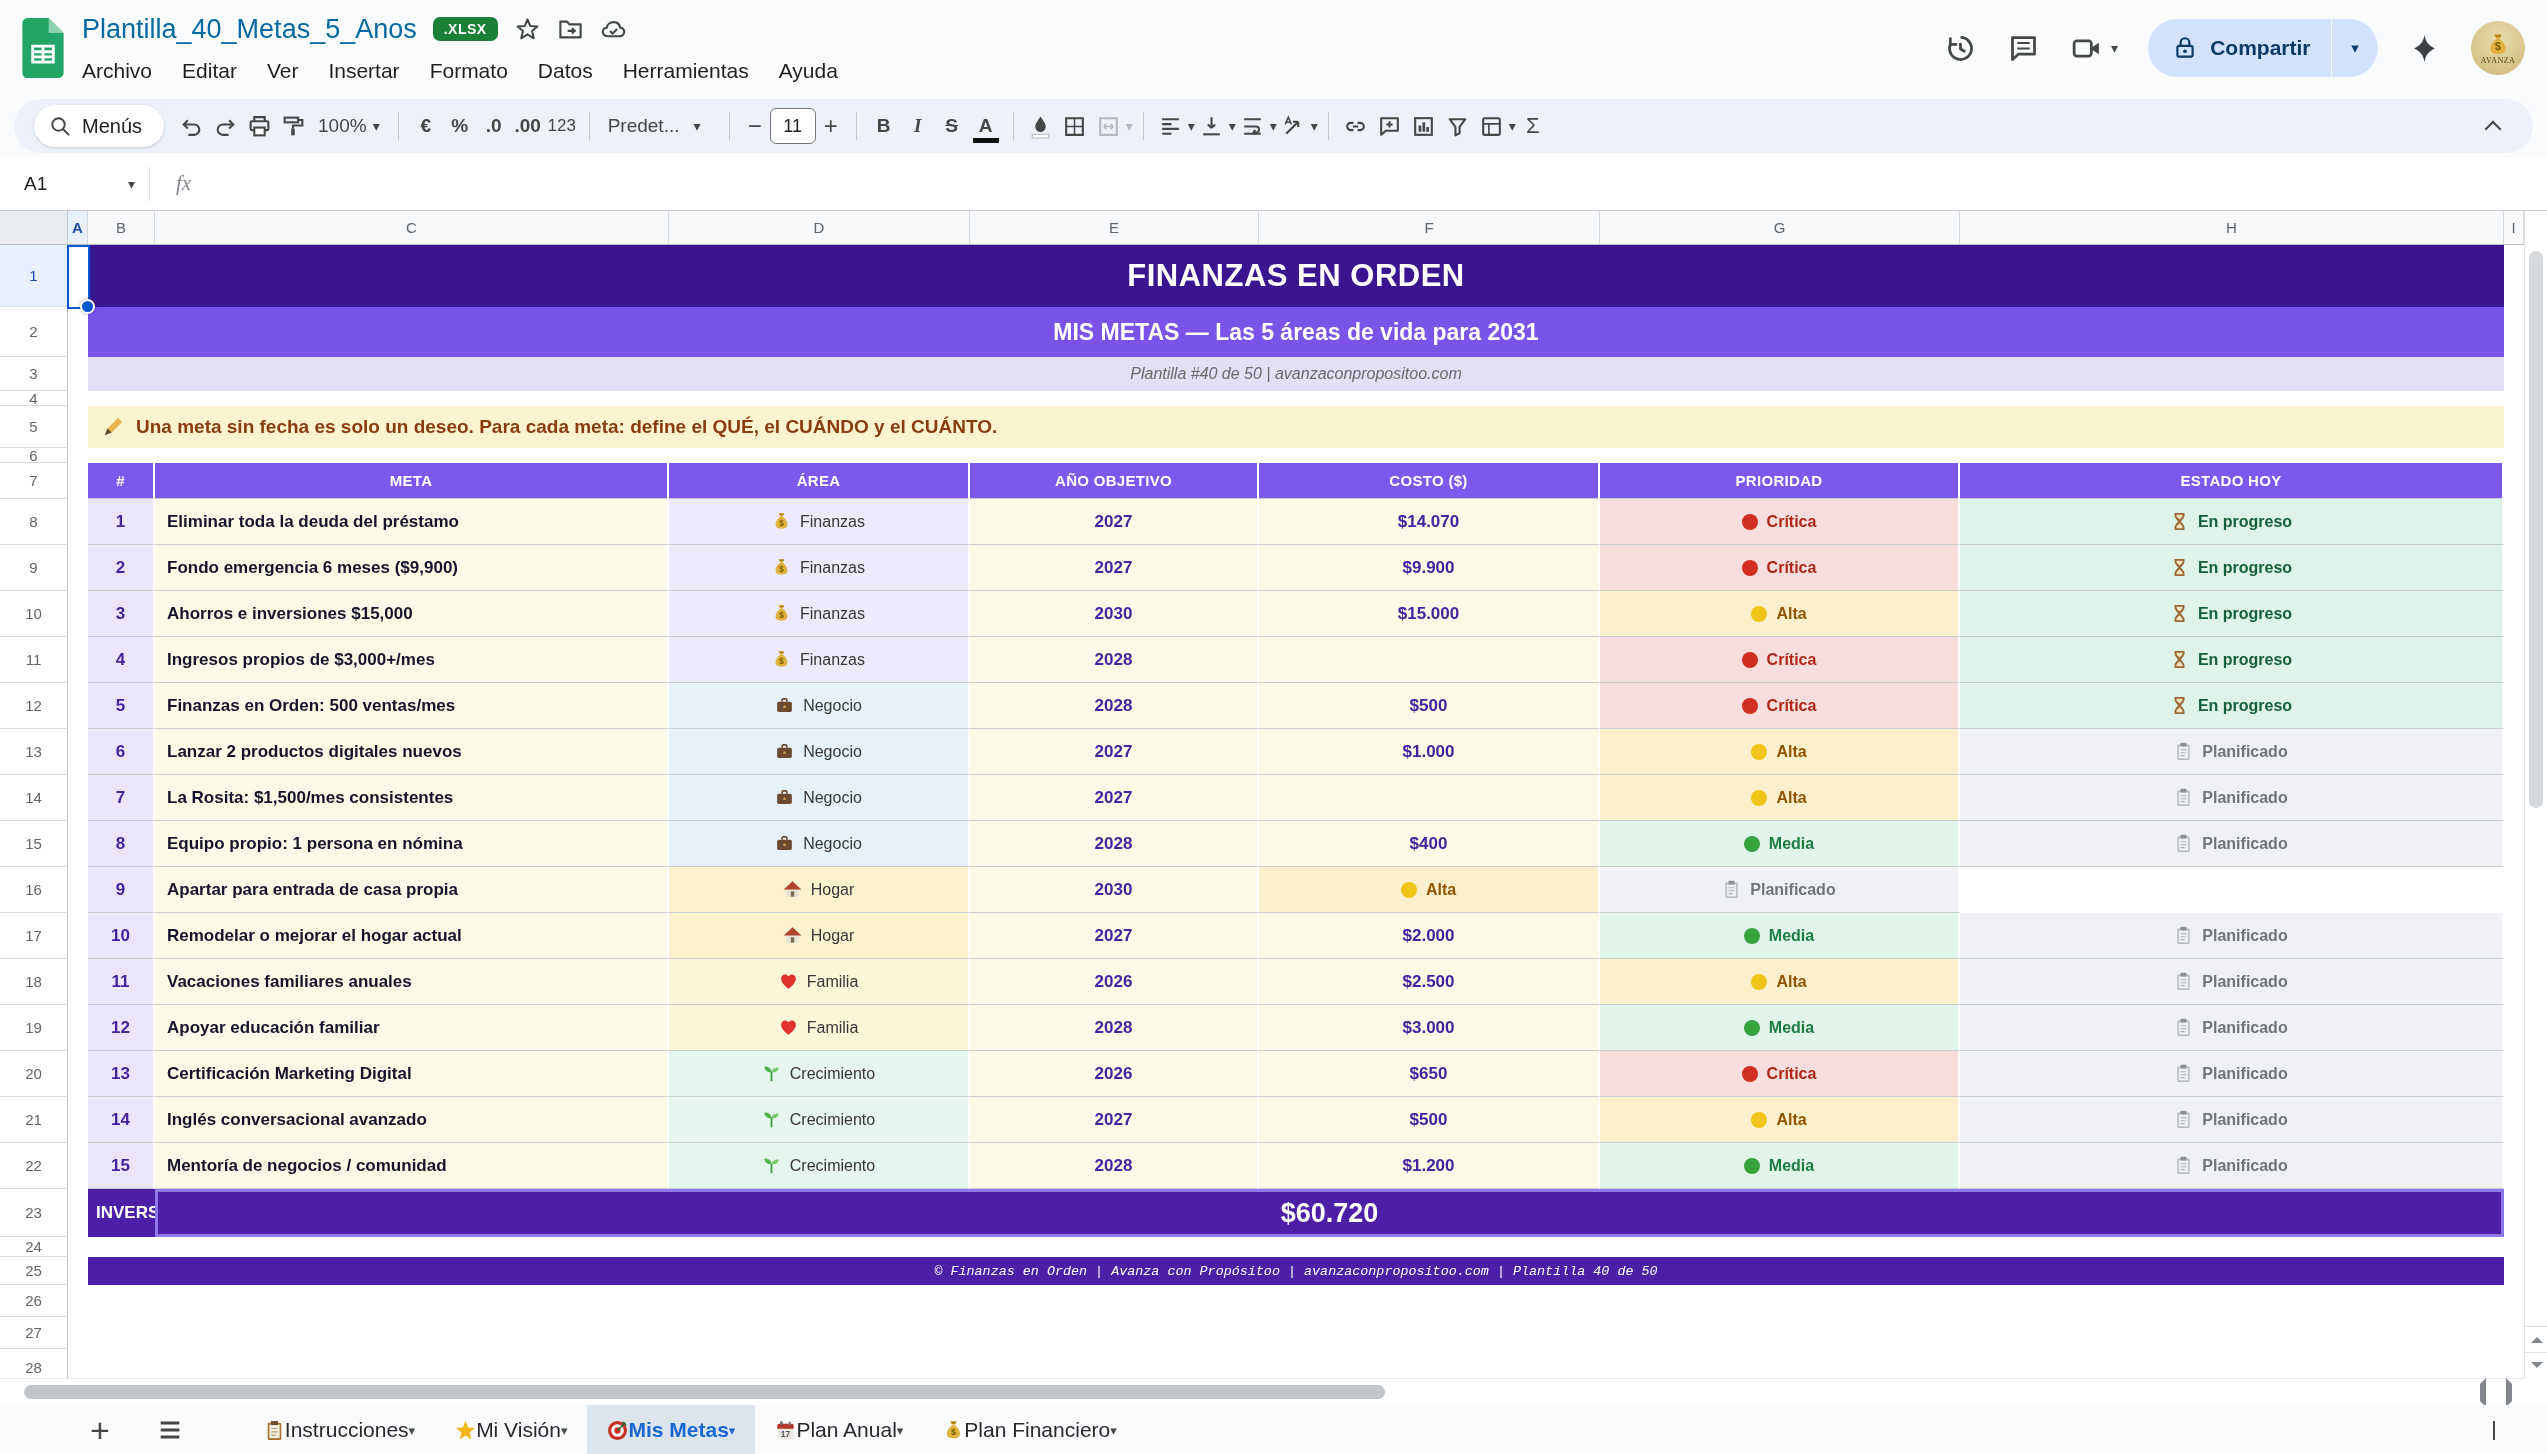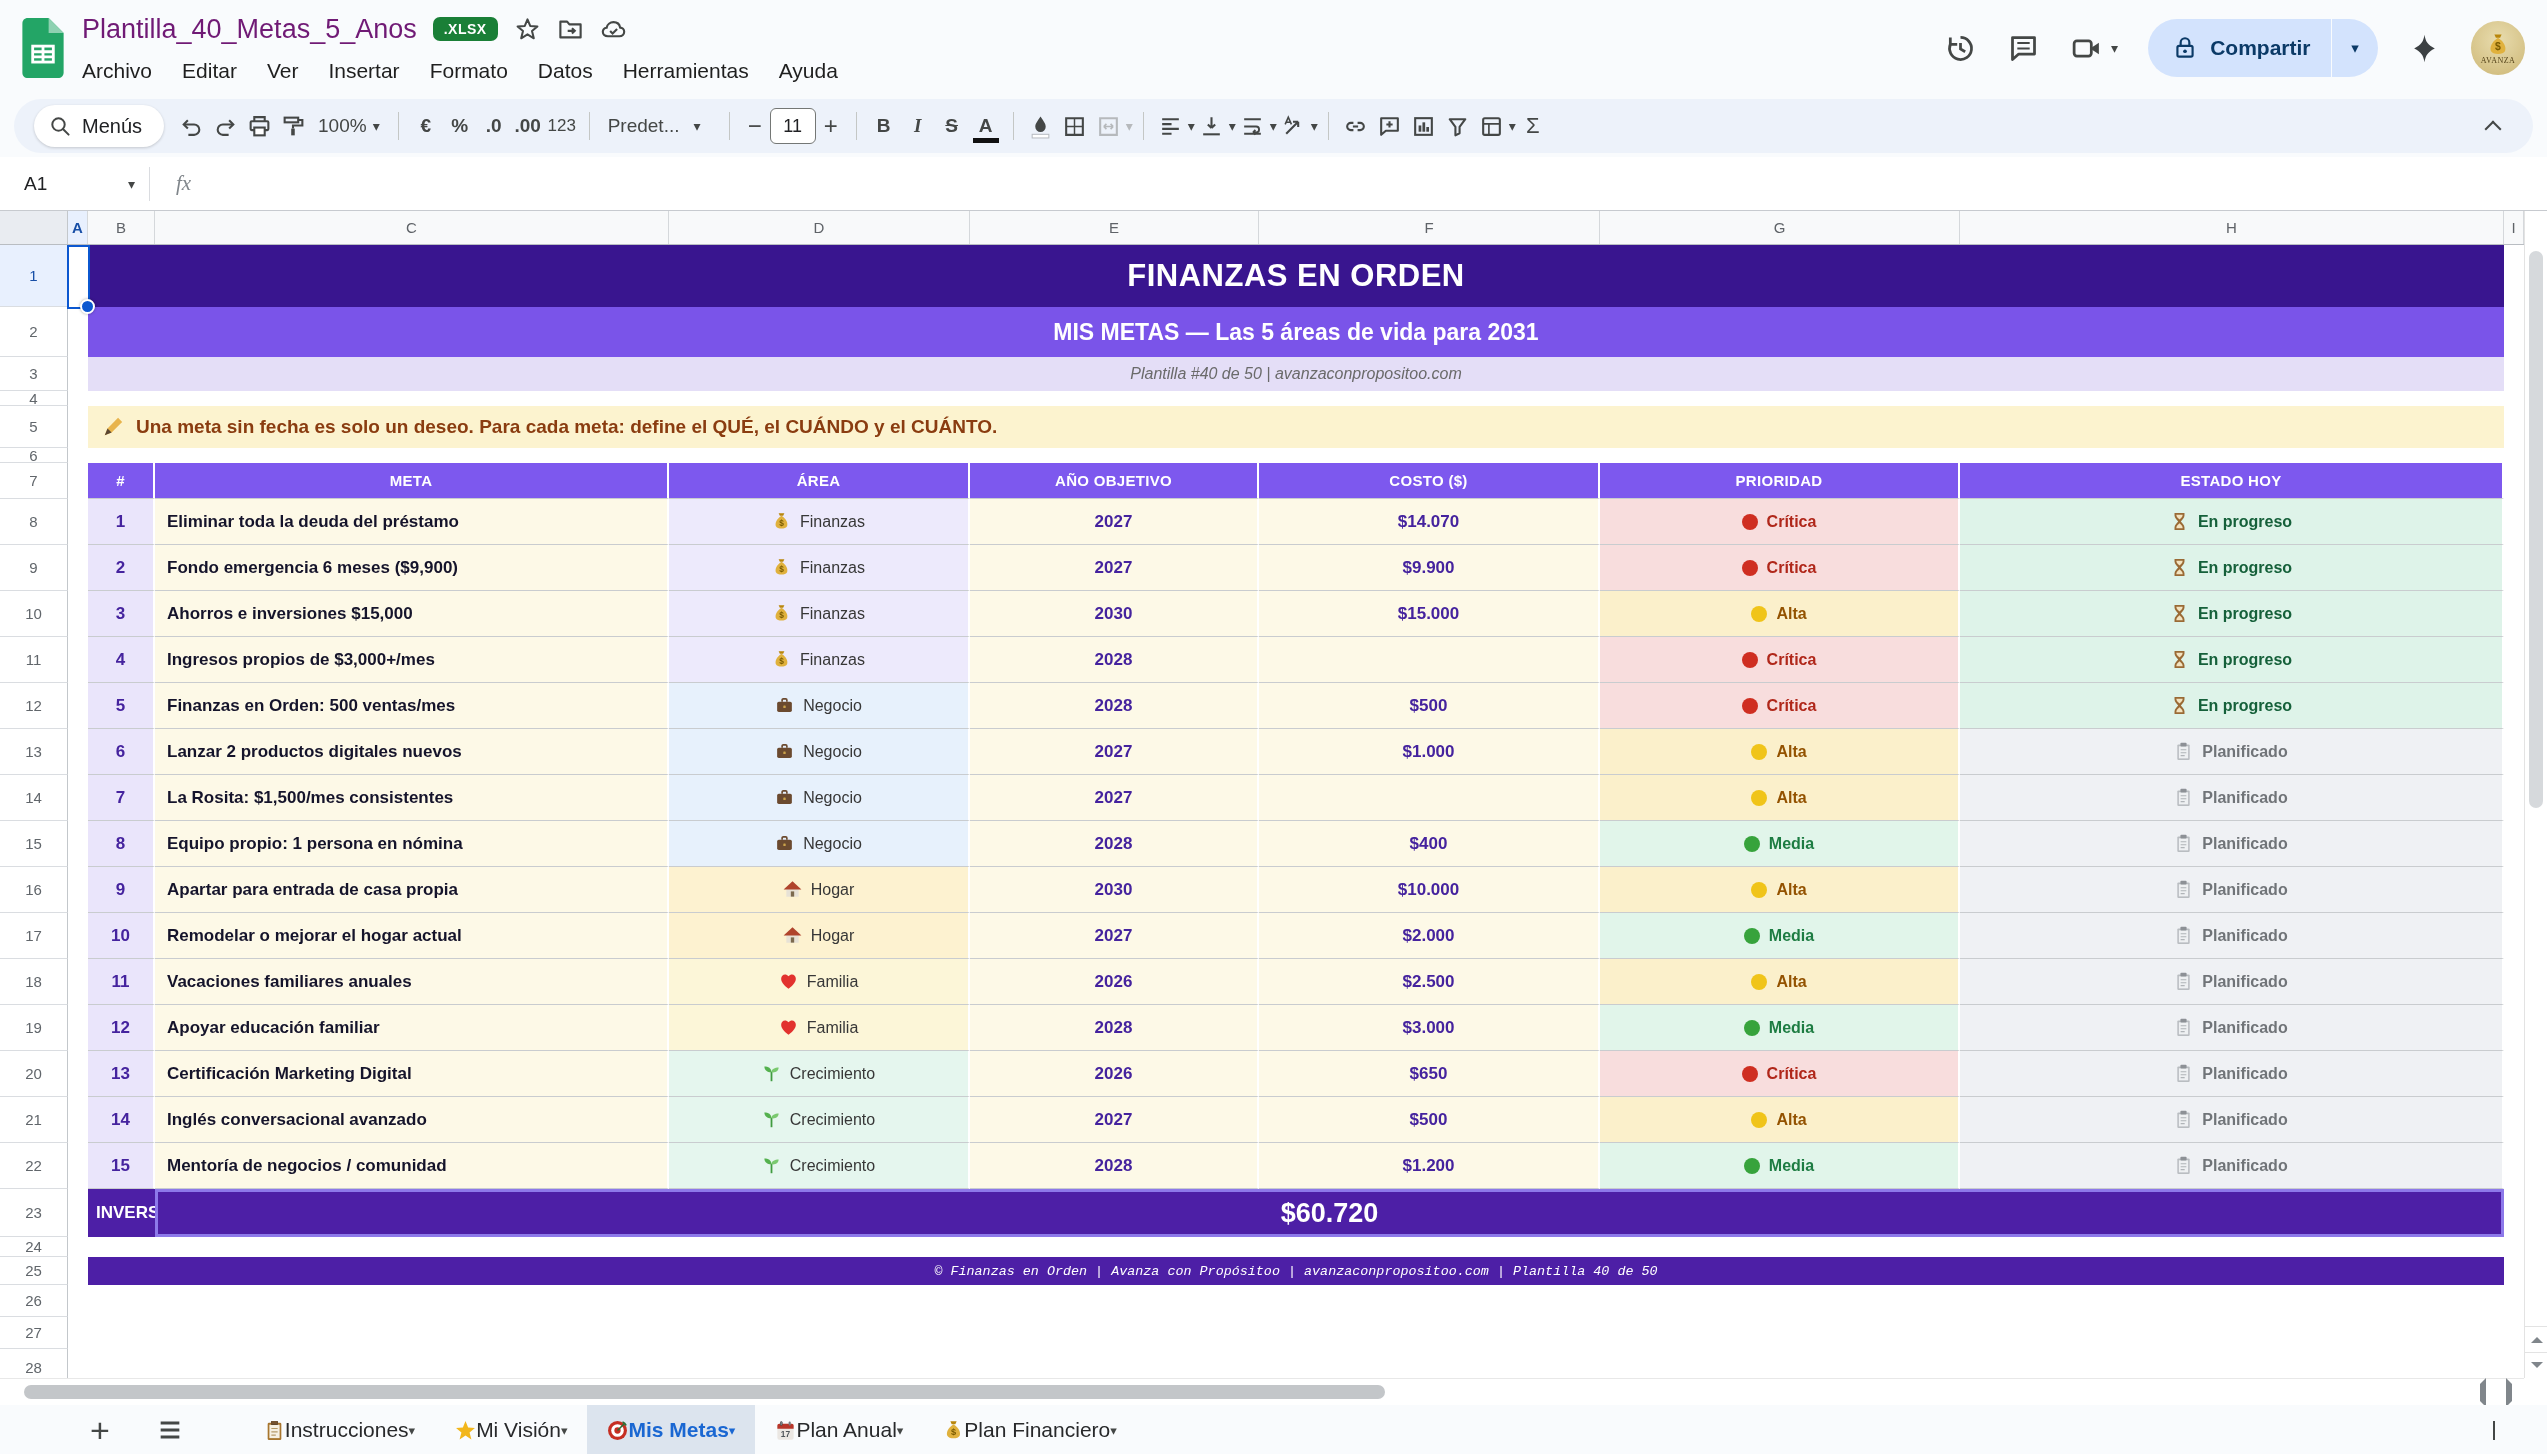--- a/index.html
+++ b/index.html
@@ -9,21 +9,21 @@
          --p-dark:#39158f; --p-mid:#7a54e9; --p-head:#7d58ee; --p-total:#4d1fa6;
          --cream:#fdf9e7; --lav:#eae5fb; }
 
   
   .topchrome { position:absolute; top:0; left:0; width:2547px; height:157px; background:#f9fbfd; }
   .topbar { position:absolute; top:0; left:0; width:2547px; height:96px; display:flex; align-items:center; }
   .logo { width:46px; height:60px; margin-left:20px; flex:0 0 auto; }
   .logo svg { width:100%; height:100%; }
   .titleblock { margin-left:16px; display:flex; flex-direction:column; gap:2px; }
   .titlerow { display:flex; align-items:center; gap:16px; }
-  .doctitle { font-size:27px; color:#701a75; }
+  .doctitle { font-size:27px; color:#0369a1; }
   .badge { background:#1a7f37; color:#fff; font-size:14px; font-weight:bold; padding:4px 11px; border-radius:7px; letter-spacing:0.5px; }
   .t-ico { width:27px; height:27px; display:inline-flex; }
   .t-ico svg { width:100%; height:100%; }
   .menubar { display:flex; gap:30px; margin-top:12px; }
   .menubar .mi { font-size:21px; color:#1f1f1f; cursor:default; }
   .tb-right { margin-left:auto; display:flex; align-items:center; gap:30px; padding-right:22px; }
   .big-ico { width:33px; height:33px; display:inline-flex; }
   .big-ico svg { width:100%; height:100%; }
   .cam-group { display:flex; align-items:center; gap:8px; }
   .caret { font-size:14px; color:#444746; }
@@ -751,21 +751,20 @@
       <span class="ic">
               <svg viewBox="0 0 16 16">
                 <path d="M8 1.5 L15 8 H13.2 V14 H2.8 V8 H1 Z" fill="#e7e2d6"></path>
                 <path d="M8 1 L15.5 8 H0.5 Z" fill="#b0442c"></path>
                 <rect x="6.6" y="9.6" width="2.8" height="4.4" fill="#7c6a4e"></rect>
               </svg>
             </span>
             <span class="t">Hogar</span>
     </div>
     <div class="cell year">2030</div>
-    <div class="cell cost">$10.000</div>
     <div class="cell pri p-alta">
       <span class="dot" style="background: rgb(240, 196, 25);"></span>
             <span class="t">Alta</span>
     </div>
     <div class="cell st s-plan">
       <span class="ic">
               <svg viewBox="0 0 16 16">
                 <rect x="2.8" y="2" width="10.4" height="13.2" rx="1" fill="#b9bdc1"></rect>
                 <rect x="4.1" y="3.6" width="7.8" height="10.2" fill="#eef0f2"></rect>
                 <rect x="5.4" y="0.7" width="5.2" height="3" rx="0.8" fill="#8d9196"></rect>

